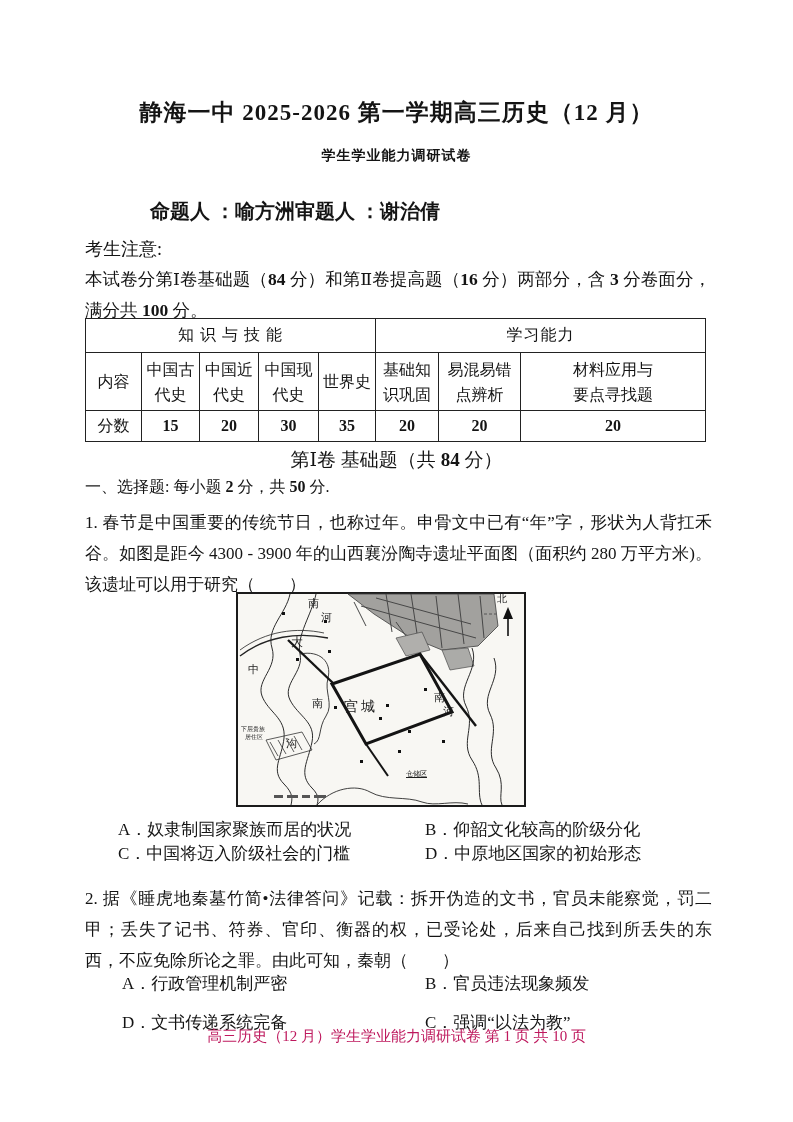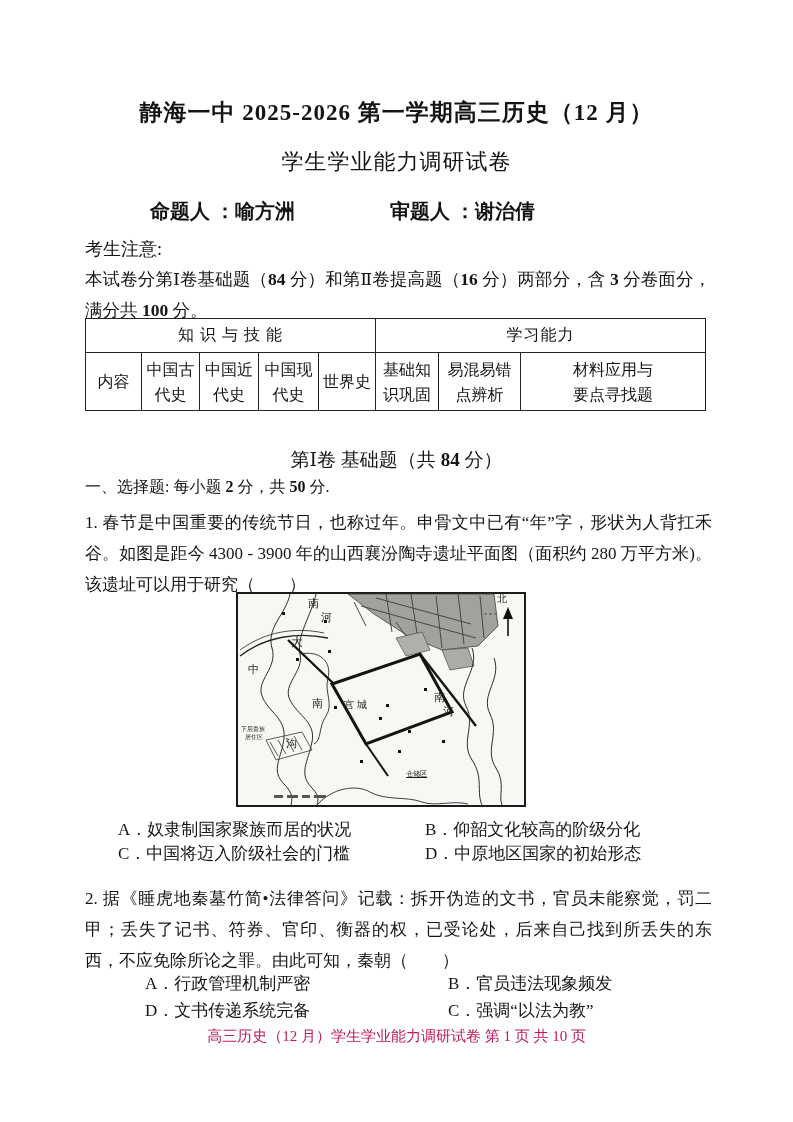--- a/index.html
+++ b/index.html
@@ -6,40 +6,40 @@
   html,body { background:#ffffff; }
   .page {
     position:relative; width:793px; height:1122px; margin:0 auto;
     background:#ffffff; color:#141414;
     font-family:"Liberation Serif","DejaVu Serif",serif;
     overflow:hidden;
   }
   b { font-weight:bold; }
   .center { text-align:center; width:100%; }
   .title1 { position:absolute; top:97px; left:0; font-size:23px; font-weight:bold; letter-spacing:1px;text-align:center; }
-  .title2 { position:absolute; top:147px; left:0; font-size:22px; font-weight:normal; letter-spacing:1px; }
-  .authors { position:absolute; top:198px; left:150px; font-size:20px; font-weight:bold; display:flex; gap:95px; }
+  .title2 { position:absolute; top:147px; left:0; font-size:14px; font-weight:bold; letter-spacing:1px; }
+  .authors { position:absolute; top:198px; left:150px; font-size:20px; font-weight:bold; display:flex; }
   .notice-head { position:absolute; top:237px; left:85px; font-size:18px; }
   .notice { position:absolute; top:264px; left:85px; width:626px; font-size:17.5px; line-height:31px; text-align:justify; }
   table.score { position:absolute; top:318px; left:85px; width:620px; border-collapse:collapse; table-layout:fixed; font-size:16px; }
   table.score td { border:1.4px solid #222; text-align:center; vertical-align:middle; padding:1px 1px; }
   table.score .grp { height:34px; letter-spacing:1px; }
   table.score .hdr { height:58px; white-space:pre-line; line-height:25px; }
   table.score .val { height:31px; font-weight:bold; }
   .part-title { position:absolute; top:447px; left:0; font-size:19px; }
   .qtype { position:absolute; top:477px; left:85px; font-size:16px; }
   .stem { position:absolute; left:85px; width:627px; font-size:17px; line-height:31px; text-align:justify; }
   .stem.q1 { top:507px; }
   .stem.q2 { top:883px; }
   .figure { position:absolute; top:592px; left:236px; width:290px; height:215px; }
   .figure svg { position:absolute; top:0; left:0; }
   .maplabel { position:absolute; color:#1c1c1c; line-height:1; font-family:"Liberation Serif","DejaVu Serif",serif; }
   .opts { position:absolute; display:grid; grid-template-columns:307px auto; font-size:17px; line-height:24px; }
   .opts.q1 { top:818px; left:118px; }
-  .opts.q2 { top:972px; left:122px; grid-template-columns:303px auto; row-gap:3px;margin-left:23px; }
+  .opts.q2 { top:972px; left:122px; grid-template-columns:303px auto; row-gap:15px; }
   .footer { position:absolute; top:1027px; left:0; font-size:15px; color:#be185d; }
 </style>
 </head>
 <body>
 
 <div class="page">
 
   <div class="title1 center">静海一中 2025-2026 第一学期高三历史（12 月）</div>
   <div class="title2 center">学生学业能力调研试卷</div>
 
@@ -77,20 +77,30 @@
       <td class="hdr">中国现
 代史</td>
       <td class="hdr">世界史</td>
       <td class="hdr">基础知
 识巩固</td>
       <td class="hdr">易混易错
 点辨析</td>
       <td class="hdr">材料应用与
 要点寻找题</td>
     </tr>
+    <tr>
+      <td>分数</td>
+      <td class="val">15</td>
+      <td class="val">20</td>
+      <td class="val">30</td>
+      <td class="val">35</td>
+      <td class="val">20</td>
+      <td class="val">20</td>
+      <td class="val">20</td>
+    </tr>
   </tbody>
     </table>
 
   <div class="part-title center"><span>第Ⅰ卷 基础题（共 </span><b>84</b><span> 分）</span></div>
 
   <div class="qtype"><span>一、选择题: 每小题 </span><b>2</b><span> 分，共 </span><b>50</b><span> 分.</span></div>
 
   <div class="stem q1">1. 春节是中国重要的传统节日，也称过年。申骨文中已有“年”字，形状为人背扛禾谷。如图是距今 4300 - 3900 年的山西襄汾陶寺遗址平面图（面积约 280 万平方米)。该遗址可以用于研究（　　）</div>
 
   <div class="figure">
@@ -158,21 +168,21 @@
       <polygon points="267,27 272,15 277,27" fill="#111"></polygon>
       <path d="M248,22 L260,22" stroke="#555" stroke-width="1" stroke-dasharray="3,2" fill="none"></path>
     </svg>
     <span class="maplabel" style="left:261px; top:2px;  font-size:10px;">北</span>
     <span class="maplabel" style="left:72px;  top:6px;  font-size:11px;">南</span>
     <span class="maplabel" style="left:85px;  top:20px; font-size:11px;">河</span>
     <span class="maplabel" style="left:55px;  top:44px; font-size:12px;">大</span>
     <span class="maplabel" style="left:12px;  top:72px; font-size:11px;">中</span>
     <span class="maplabel" style="left:76px;  top:106px;font-size:11px;">南</span>
     <span class="maplabel" style="left:50px;  top:146px;font-size:11px;">沟</span>
-    <span class="maplabel" style="left:108px; top:108px;font-size:10px; letter-spacing:3px;">宫城</span>
+    <span class="maplabel" style="left:108px; top:108px;font-size:14px; letter-spacing:3px;">宫城</span>
     <span class="maplabel" style="left:198px; top:100px;font-size:11px;">南</span>
     <span class="maplabel" style="left:207px; top:114px;font-size:11px;">河</span>
     <span class="maplabel" style="left:170px; top:179px;font-size:7px;text-decoration:underline;">仓储区</span>
     <span class="maplabel" style="left:5px;   top:134px;font-size:6px;">下层贵族</span>
     <span class="maplabel" style="left:9px;   top:142px;font-size:6px;">居住区</span>
   </div>
 
   <div class="opts q1">
     <span>A．奴隶制国家聚族而居的状况</span>
     <span>B．仰韶文化较高的阶级分化</span>

